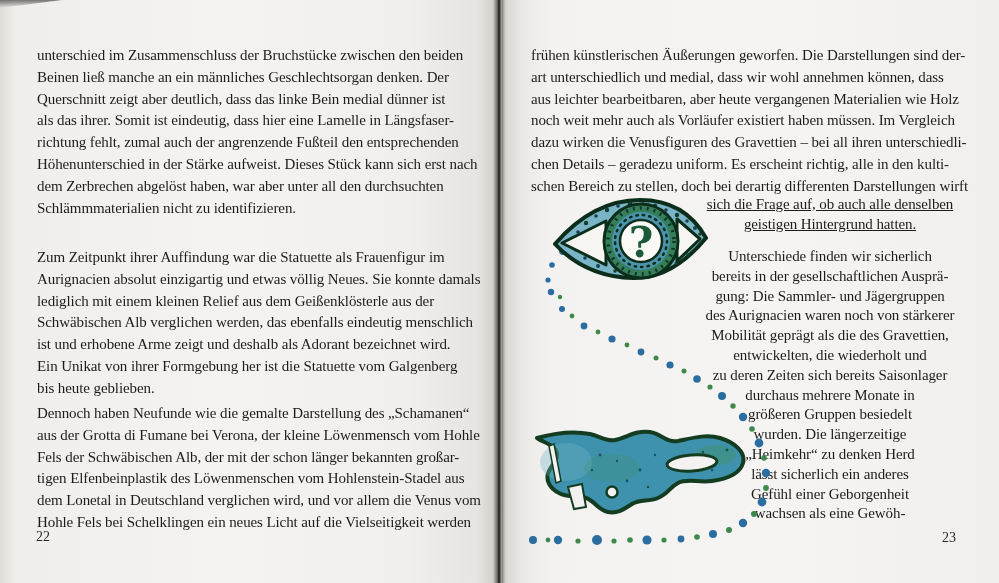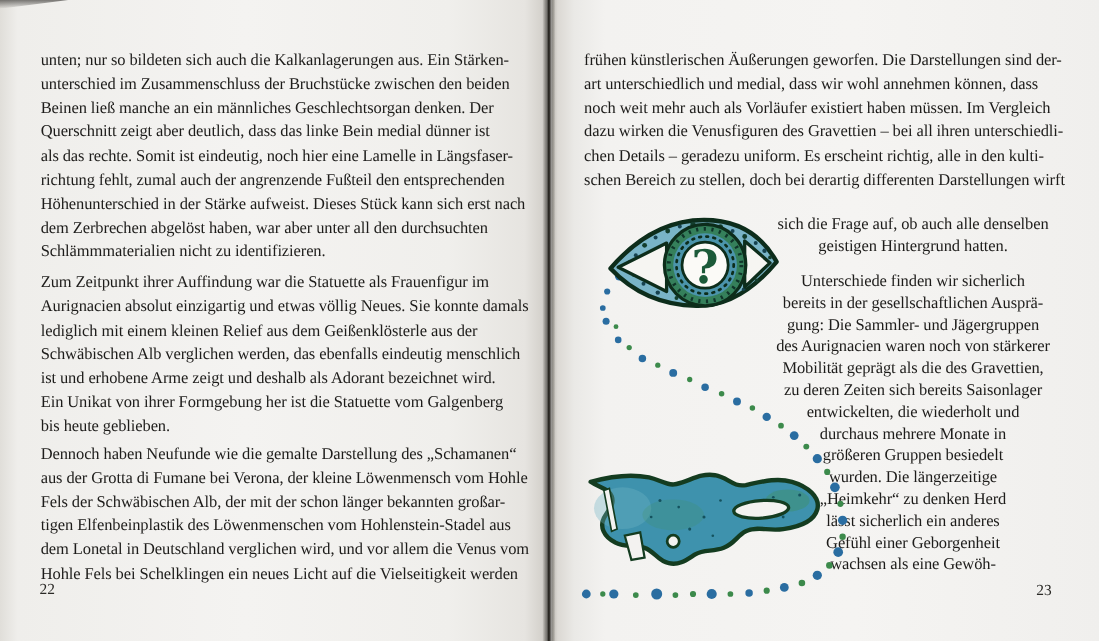--- a/index.html
+++ b/index.html
@@ -15,40 +15,39 @@
   .corner-tl{position:absolute;left:0;top:0;width:62px;height:8px;
     background:linear-gradient(180deg,rgba(55,53,50,.65),rgba(55,53,50,0));
     clip-path:polygon(0 0,100% 0,0 100%);}
   .para{position:absolute;font-size:15px;line-height:21.8px;color:#1d1c1a;letter-spacing:-0.1px;}
   .para .tline{white-space:pre;}
   #lp1{left:37px;top:45px;}
   #lp2{left:37px;top:247px;}
   #lp3{left:37px;top:403px;}
   #rp1{left:531px;top:45px;}
   .narrow{width:290px;text-align:center;line-height:19.8px;}
-  #rpn1{left:685px;top:195px;}
+  #rpn1{left:685px;top:195px;text-decoration:underline;}
   #rpn2{left:685px;top:247px;}
   .pagenum{position:absolute;font-size:14px;color:#2a2926;}
   .num-left{left:36px;top:529px;}
   .num-right{left:942px;top:530px;}
   .art{position:absolute;left:520px;top:192px;width:260px;height:368px;}
 </style>
 </head>
 <body>
 
 <div class="book">
 
   <div class="page left">
     <div class="para" id="lp1">
 
-    <div class="tline">unten; nur so bildeten sich auch die Kalkanlagerungen aus. Ein Stärken-</div>
         <div class="tline">unterschied im Zusammenschluss der Bruchstücke zwischen den beiden</div>
         <div class="tline">Beinen ließ manche an ein männliches Geschlechtsorgan denken. Der</div>
         <div class="tline">Querschnitt zeigt aber deutlich, dass das linke Bein medial dünner ist</div>
-        <div class="tline">als das rechte. Somit ist eindeutig, noch hier eine Lamelle in Längsfaser-</div>
+        <div class="tline">als das ihrer. Somit ist eindeutig, dass hier eine Lamelle in Längsfaser-</div>
         <div class="tline">richtung fehlt, zumal auch der angrenzende Fußteil den entsprechenden</div>
         <div class="tline">Höhenunterschied in der Stärke aufweist. Dieses Stück kann sich erst nach</div>
         <div class="tline">dem Zerbrechen abgelöst haben, war aber unter all den durchsuchten</div>
         <div class="tline">Schlämmmaterialien nicht zu identifizieren.</div>
       </div>
     <div class="para" id="lp2">
 
     <div class="tline">Zum Zeitpunkt ihrer Auffindung war die Statuette als Frauenfigur im</div>
         <div class="tline">Aurignacien absolut einzigartig und etwas völlig Neues. Sie konnte damals</div>
         <div class="tline">lediglich mit einem kleinen Relief aus dem Geißenklösterle aus der</div>
@@ -68,39 +67,40 @@
       </div>
     <div class="pagenum num-left">22</div>
   </div>
 
   <div class="page right"></div>
 
   <div class="para" id="rp1">
 
   <div class="tline">frühen künstlerischen Äußerungen geworfen. Die Darstellungen sind der-</div>
       <div class="tline">art unterschiedlich und medial, dass wir wohl annehmen können, dass</div>
+      <div class="tline">aus leichter bearbeitbaren, aber heute vergangenen Materialien wie Holz</div>
       <div class="tline">noch weit mehr auch als Vorläufer existiert haben müssen. Im Vergleich</div>
       <div class="tline">dazu wirken die Venusfiguren des Gravettien – bei all ihren unterschiedli-</div>
       <div class="tline">chen Details – geradezu uniform. Es erscheint richtig, alle in den kulti-</div>
       <div class="tline">schen Bereich zu stellen, doch bei derartig differenten Darstellungen wirft</div>
     </div>
   <div class="para narrow" id="rpn1">
 
   <div class="tline">sich die Frage auf, ob auch alle denselben</div>
       <div class="tline">geistigen Hintergrund hatten.</div>
     </div>
   <div class="para narrow" id="rpn2">
 
   <div class="tline">Unterschiede finden wir sicherlich</div>
       <div class="tline">bereits in der gesellschaftlichen Ausprä-</div>
       <div class="tline">gung: Die Sammler- und Jägergruppen</div>
       <div class="tline">des Aurignacien waren noch von stärkerer</div>
       <div class="tline">Mobilität geprägt als die des Gravettien,</div>
+      <div class="tline">entwickelten, die wiederholt und</div>
       <div class="tline">zu deren Zeiten sich bereits Saisonlager</div>
-      <div class="tline">entwickelten, die wiederholt und</div>
       <div class="tline">durchaus mehrere Monate in</div>
       <div class="tline">größeren Gruppen besiedelt</div>
       <div class="tline">wurden. Die längerzeitige</div>
       <div class="tline">„Heimkehr“ zu denken Herd</div>
       <div class="tline">lässt sicherlich ein anderes</div>
       <div class="tline">Gefühl einer Geborgenheit</div>
       <div class="tline">wachsen als eine Gewöh-</div>
     </div>
   <div class="pagenum num-right">23</div>
 

